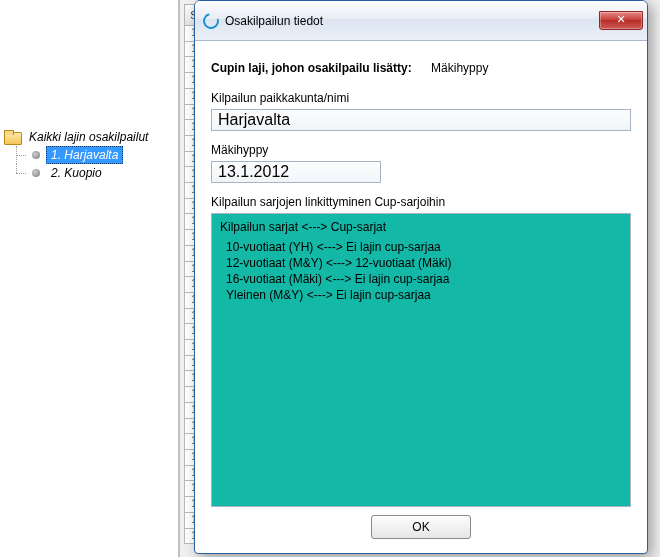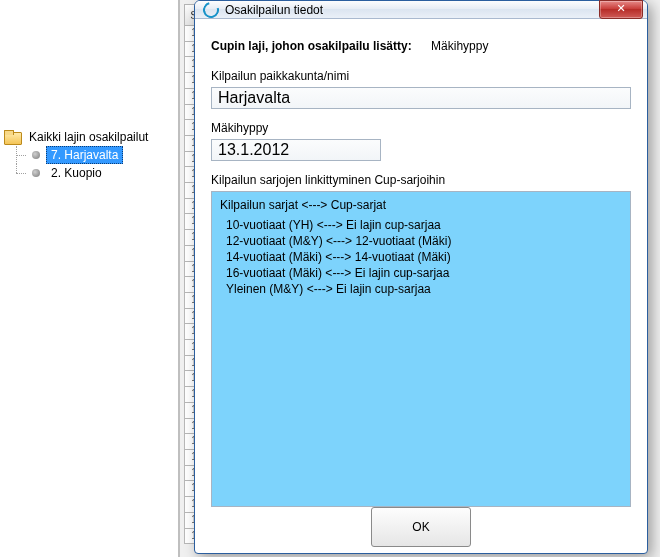--- a/index.html
+++ b/index.html
@@ -14,21 +14,21 @@
   }
   .root { display: flex; width: 660px; height: 557px; }
   
   .left-pane {
     width: 180px;
     height: 100%;
     border-right: 2px solid #bfbfbf;
     background: #fff;
     padding-top: 2px;
   }
-  .tree { padding: 2px 18px 2px 4px; }
+  .tree { padding: 2px 18px 2px 4px; font-style: italic; }
   .tree .root-row {
     display: flex; align-items: center;
     height: 18px;
     margin-top: 124px;
     white-space: nowrap;
   }
   .folder-icon {
     width: 16px; height: 14px; margin-right: 4px;
     position: relative;
   }
@@ -116,21 +116,21 @@
     position: absolute;
     left: 14px; top: 0;
     width: 454px; height: 554px;
     background: #fff;
     border: 1px solid #2b5e9e;
     border-radius: 6px 6px 4px 4px;
     box-shadow: 4px 4px 14px rgba(0,0,0,0.35);
     display: flex; flex-direction: column;
   }
   .titlebar {
-    height: 18px;
+    height: 40px;
     background: linear-gradient(#fdfdfe, #e8edf5 45%, #dbe4f0 46%, #eaf0f8);
     border-radius: 5px 5px 0 0;
     display: flex; align-items: center;
     padding: 0 4px 0 8px;
     border-bottom: 1px solid #aab9cf;
   }
   .app-icon {
     width: 16px; height: 16px;
     border: 2px solid #1993c9;
     border-radius: 50%;
@@ -166,52 +166,52 @@
     background: linear-gradient(#fbfcfd, #f2f5f8);
     padding: 2px 6px;
     font-size: 16px;
     margin-bottom: 12px;
   }
   .text-input.small { width: 170px; }
   .list-box {
     flex: 1;
     border: 1px solid #a7b4c3;
     padding: 6px 8px;
-    background: #7dd3fc;
+    background: #14b8a6;
     overflow: hidden;
   }
   .list-box .hdrline { margin-bottom: 6px; }
   .list-box .line { margin: 2px 0 2px 6px; white-space: nowrap; }
   .buttonbar {
     height: 40px;
     display: flex; align-items: center; justify-content: center;
   }
   .ok-btn {
-    width: 100px; height: 40px;
+    width: 100px; height: 24px;
     background: linear-gradient(#fdfdfd, #e6e6e6);
     border: 1px solid #8a8a8a;
     border-radius: 3px;
     font-size: 12px;
     cursor: pointer;
   }
 </style>
 </head>
 <body>
 
 <div class="root">
 
   <div class="left-pane">
     <div class="tree">
       <div class="root-row">
         <span class="folder-icon"></span>
         <span class="label">Kaikki lajin osakilpailut</span>
       </div>
       <div class="child-row selected">
         <span class="bullet"></span>
-        <span class="label">7. Harjavalta</span>
+        <span class="label">1. Harjavalta</span>
       </div>
       <div class="child-row last">
         <span class="bullet"></span>
         <span class="label">2. Kuopio</span>
       </div>
     </div>
   </div>
 
   <div class="right-wrap">
 
@@ -270,21 +270,20 @@
         <input class="text-input" value="Harjavalta" style="">
 
         <div class="field-label">Mäkihyppy</div>
         <input class="text-input small" value="13.1.2012" style="">
 
         <div class="field-label">Kilpailun sarjojen linkittyminen Cup-sarjoihin</div>
         <div class="list-box">
           <div class="hdrline">Kilpailun sarjat  &lt;---&gt;  Cup-sarjat</div>
           <div class="line">10-vuotiaat (YH) &lt;---&gt;  Ei lajin cup-sarjaa</div>
           <div class="line">12-vuotiaat (M&amp;Y) &lt;---&gt;  12-vuotiaat (Mäki)</div>
-          <div class="line">14-vuotiaat (Mäki) &lt;---&gt;  14-vuotiaat (Mäki)</div>
           <div class="line">16-vuotiaat (Mäki) &lt;---&gt;  Ei lajin cup-sarjaa</div>
           <div class="line">Yleinen (M&amp;Y) &lt;---&gt;  Ei lajin cup-sarjaa</div>
         </div>
 
         <div class="buttonbar">
           <button class="ok-btn">OK</button>
         </div>
       </div>
     </div>
   </div>

